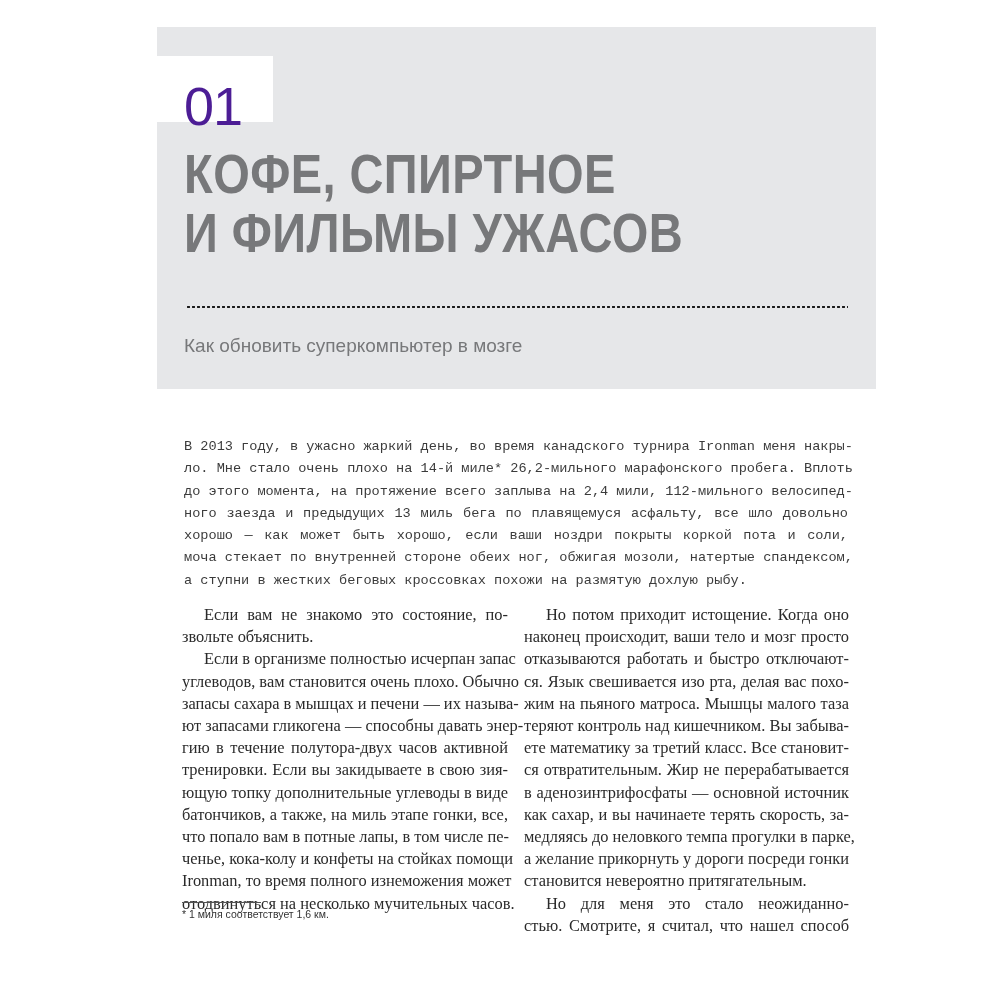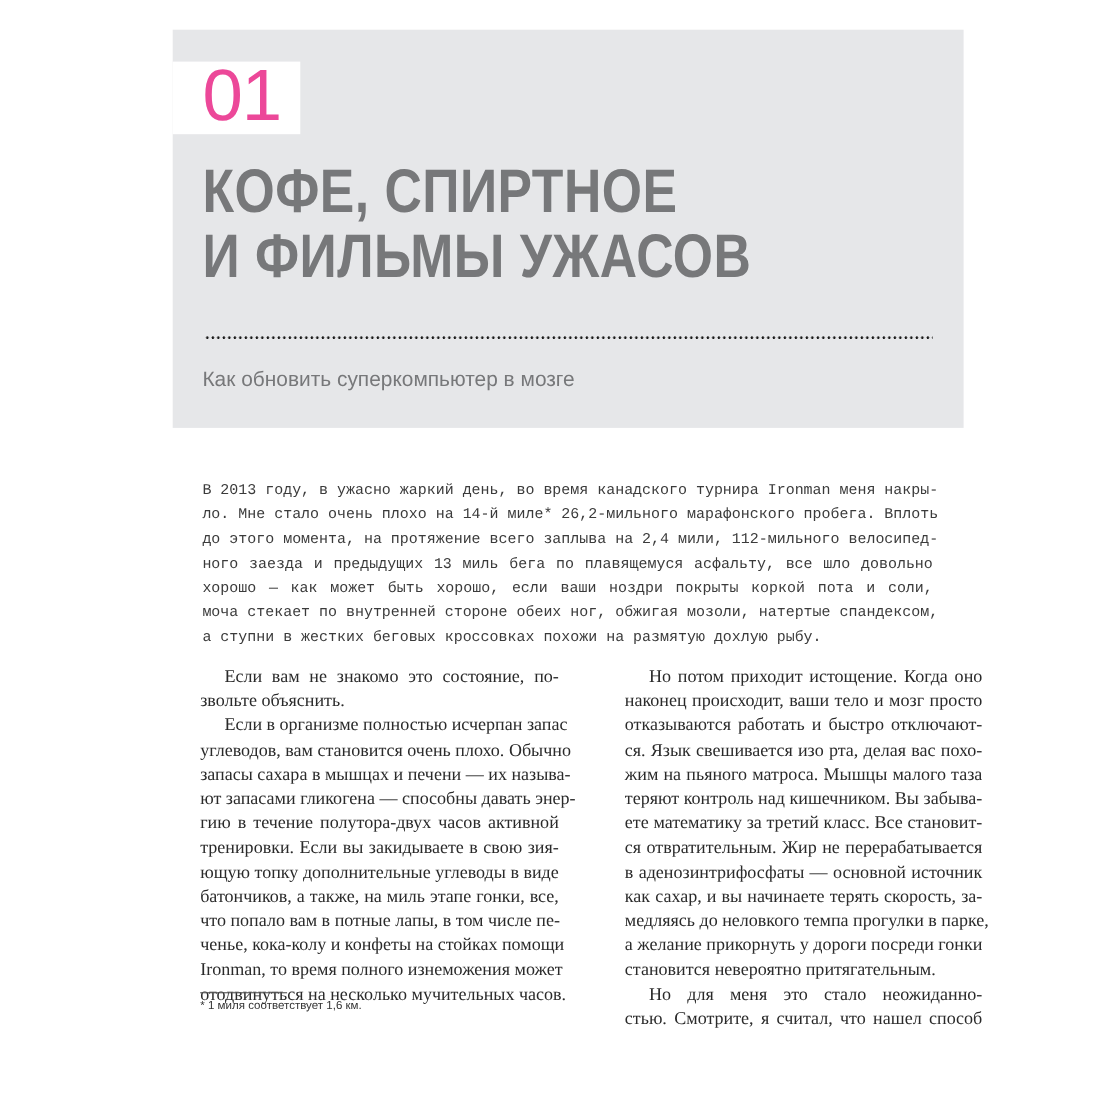--- a/index.html
+++ b/index.html
@@ -7,23 +7,23 @@
 
   .header-box {
     position: absolute; left: 157px; top: 27px; width: 719px; height: 362px;
     background: #e6e7e9;
   }
   .chapter-num-box {
     position: absolute; left: 157px; top: 56px; width: 116px; height: 66px;
     background: #ffffff;
   }
   .chapter-num {
-    position: absolute; left: 184px; top: 56px;
+    position: absolute; left: 184px; top: 76px;
     font-family: "Liberation Sans", sans-serif; font-weight: 400;
-    font-size: 66px; line-height: 60px; color: #ec4899; letter-spacing: -1px;
+    font-size: 54px; line-height: 60px; color: #4c1d95; letter-spacing: -1px;
   }
   .chapter-title {
     position: absolute; left: 184px; top: 144px; width: 700px;
     font-family: "Liberation Sans", sans-serif; font-weight: 700;
     font-size: 56px; line-height: 59px; color: #77787a;
     transform: scaleX(0.84); transform-origin: left top;
     white-space: nowrap; letter-spacing: 0.5px;
   }
   .chapter-title div { display: block; }
   .dotted-rule {
@@ -44,21 +44,21 @@
   }
   .intro .line { display: block; white-space: nowrap; text-align-last: justify; text-align: justify; }
   .intro .line.last { text-align-last: left; }
 
   .col {
     position: absolute; top: 604px;
     font-family: "Liberation Serif", serif; font-size: 16.4px; line-height: 22.2px;
     color: #2a2a2a;
   }
   .col-left { left: 182px; width: 326px; }
-  .col-right { left: 524px; width: 325px; margin-left: 44px; }
+  .col-right { left: 524px; width: 325px; }
   .col .line { display: block; white-space: nowrap; text-align: justify; text-align-last: justify; }
   .col .line.last { text-align-last: left; }
   .col .line.indent { padding-left: 22px; }
 
   .footnote-rule {
     position: absolute; left: 182px; top: 902px; width: 79px; height: 1px; background: #555;
   }
   .footnote {
     position: absolute; left: 182px; top: 907px;
     font-family: "Liberation Sans", sans-serif; font-size: 10.5px; line-height: 14px; color: #333;

